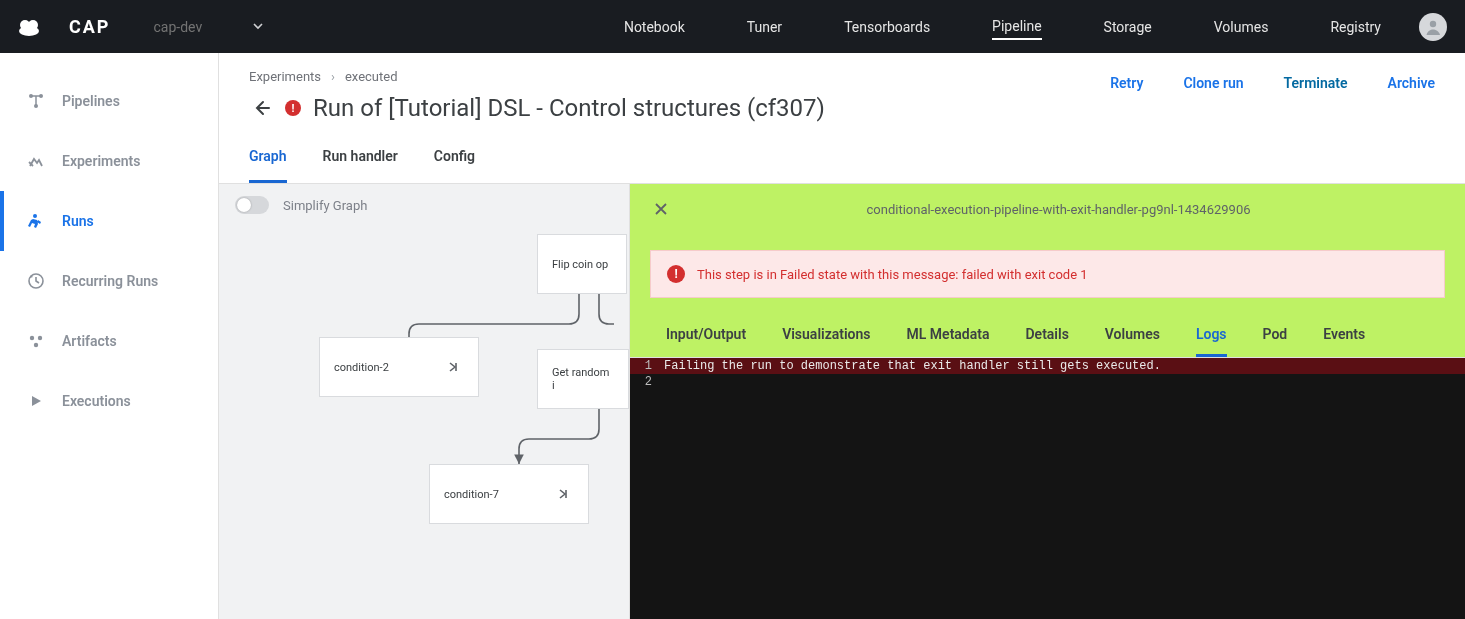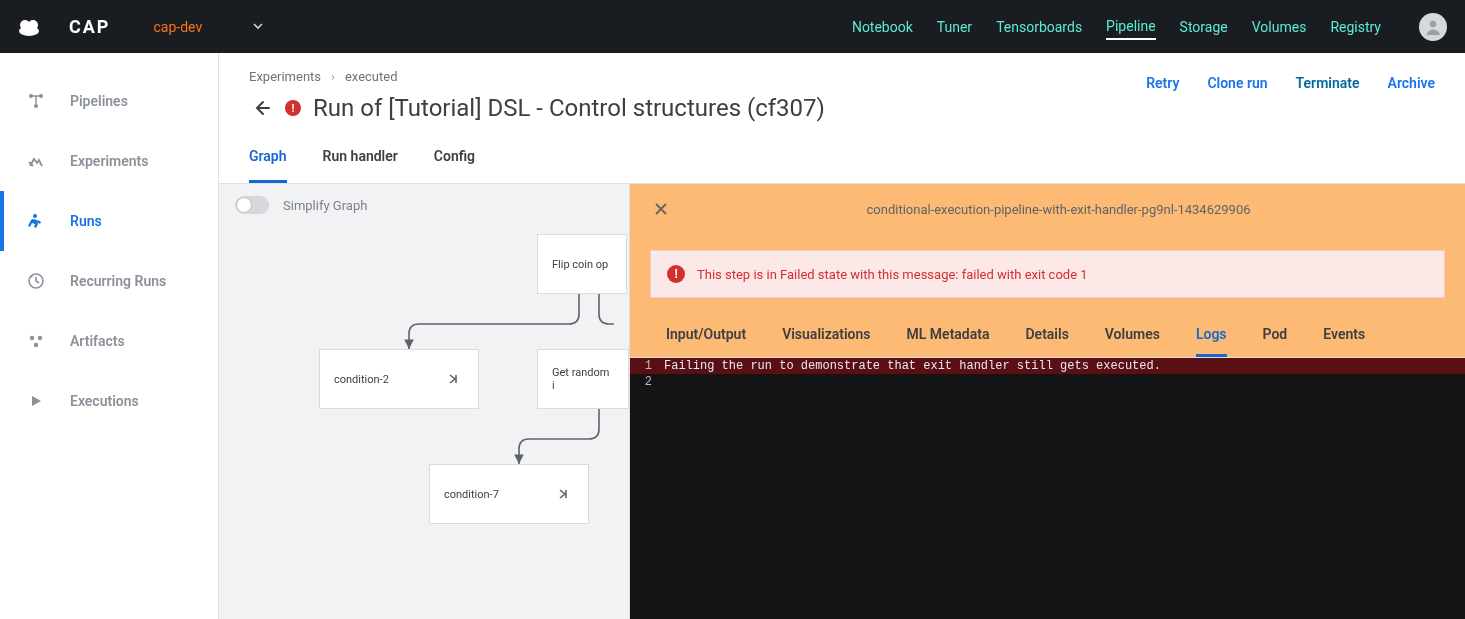--- a/index.html
+++ b/index.html
@@ -3,65 +3,65 @@
 <meta charset="utf-8">
 <style>
   * { box-sizing: border-box; margin: 0; padding: 0; }
   body { font-family: -apple-system, BlinkMacSystemFont, "Segoe UI", Roboto, Helvetica, Arial, sans-serif; font-size: 14px; color: #333; background: #fff; width: 1465px; height: 619px; overflow: hidden; }
 
   
   .topnav { height: 53px; background: #191c21; display: flex; align-items: center; color: #fff; padding: 0 18px; }
   .logo-wrap { display: flex; align-items: center; gap: 23px; }
   .logo-icon svg { display: block; }
   .logo-text { font-weight: 700; letter-spacing: 2px; font-size: 18px; }
-  .project-select { margin-left: 40px; display: flex; align-items: flex-end; gap: 50px; color: #f97316; font-size: 14px; cursor: pointer; padding: 6px 3px;}
+  .project-select { margin-left: 40px; display: flex; align-items: flex-end; gap: 50px; color: #737373; font-size: 14px; cursor: pointer; padding: 6px 3px;}
   .spacer { flex: 1; }
   .topnav-items { display: flex; align-items: center; gap: 24px; }
-  .topnav-item { color: #5eead4; font-size: 14px; cursor: pointer; padding: 4px 0; }
+  .topnav-item { color: #e5e5e5; font-size: 14px; cursor: pointer; padding: 4px 0; margin-left: 38px; }
   .topnav-item.active { border-bottom: 2px solid #fff; }
   .avatar { width: 28px; height: 28px; border-radius: 50%; background: #d6d8db; margin-left: 14px; display: flex; align-items: center; justify-content: center; }
 
   
   .content { display: flex; height: 566px; }
   .sidebar { width: 219px; border-right: 1px solid #e0e0e0; padding-top: 18px; }
-  .side-item { display: flex; align-items: center; gap: 24px; padding: 0 26px; height: 60px; color: #8b919a; font-weight: 600; cursor: pointer; }
+  .side-item { display: flex; align-items: center; gap: 16px; padding: 0 26px; height: 60px; color: #8b919a; font-weight: 600; cursor: pointer; }
   .side-item.active { color: #1a73e8; border-left: 4px solid #1a73e8; padding-left: 22px; }
   .side-icon { width: 20px; height: 20px; display: inline-flex; align-items: center; justify-content: center; }
 
   .main { flex: 1; display: flex; flex-direction: column; position: relative; }
 
   .header-area { padding: 16px 30px 0 30px; }
   .breadcrumbs { display: flex; align-items: center; gap: 10px; color: #6f7278; font-size: 13px; }
   .breadcrumbs a { color: #6f7278; text-decoration: none; cursor: pointer; }
   .breadcrumb-sep { color: #9aa0a6; }
   .title-row { display: flex; align-items: center; gap: 12px; margin-top: 10px; }
   .back-btn { cursor: pointer; width: 24px; height: 24px; display: inline-flex; align-items: center; justify-content: center; }
   .status-dot-err { width: 16px; height: 16px; border-radius: 50%; background: #d32f2f; color: #fff; display: inline-flex; align-items: center; justify-content: center; font-size: 11px; font-weight: 700; }
   .page-title { font-size: 24px; font-weight: 400; color: #3c4043; }
-  .header-actions { display: flex; gap: 28px; position: absolute; right: 30px; top: 22px; font-weight: 600; }
+  .header-actions { display: flex; gap: 40px; position: absolute; right: 30px; top: 22px; font-weight: 600; }
   .header-action { color: #1a73e8; cursor: pointer; font-size: 14px; }
   .header-action.disabled { color: #0369a1; cursor: default; }
 
   .tabs { display: flex; gap: 36px; padding: 26px 30px 0 30px; border-bottom: 1px solid #e0e0e0; font-weight: 600; color: #3c4043; }
   .tab { padding-bottom: 16px; cursor: pointer; }
   .tab.active { color: #1967d2; border-bottom: 3px solid #1967d2; }
 
   .graph-area { flex: 1; display: flex; position: relative; }
   .graph-canvas { flex: 1; background: #f1f2f3; position: relative; overflow: hidden; }
   .simplify-row { position: absolute; top: 12px; left: 16px; display: flex; align-items: center; gap: 14px; color: #7d8189; font-size: 13px; }
   .toggle { width: 34px; height: 18px; background: #d6d8db; border-radius: 9px; position: relative; cursor: pointer; }
   .toggle-knob { width: 14px; height: 14px; border-radius: 50%; background: #fff; position: absolute; top: 2px; left: 2px; box-shadow: 0 0 2px rgba(0,0,0,.3); }
 
   .node { position: absolute; background: #fff; border: 1px solid #d9dbde; min-width: 160px; height: 60px; display: flex; align-items: center; padding: 0 14px; font-size: 11px; color: #3c4043; }
   .node .expand { margin-left: auto; width: 22px; height: 22px; display: flex; align-items: center; justify-content: center; color: #5f6368; }
   .node.top { min-width: 90px; }
   svg.edge { position: absolute; pointer-events: none; }
 
   
-  .details-panel { width: 836px; background: #fdba74; border-left: 1px solid #e0e0e0; display: flex; flex-direction: column; }
+  .details-panel { width: 836px; background: #bef264; border-left: 1px solid #e0e0e0; display: flex; flex-direction: column; }
   .details-head { display: flex; align-items: center; padding: 14px 20px; color: #5f6368; }
   .close-btn { width: 22px; height: 22px; cursor: pointer; display: inline-flex; align-items: center; justify-content: center; }
   .details-title { flex: 1; text-align: center; font-size: 13px; color: #5f6368; }
   .alert-err { margin: 16px 20px; background: #fde8e8; border: 1px solid #f6cbcb; color: #d32f2f; padding: 14px 16px; display: flex; align-items: center; gap: 12px; font-size: 13px; }
   .alert-err .icon { width: 18px; height: 18px; border-radius: 50%; background: #d32f2f; color: #fff; display: inline-flex; align-items: center; justify-content: center; font-size: 12px; font-weight: 700; }
 
   .detail-tabs { display: flex; gap: 36px; padding: 0 36px; color: #3c4043; font-weight: 600; border-bottom: 1px solid #e0e0e0; flex-wrap: nowrap; }
   .detail-tab { padding: 12px 0; cursor: pointer; white-space: nowrap; }
   .detail-tab.active { color: #1967d2; border-bottom: 3px solid #1967d2; }
 
@@ -229,21 +229,21 @@
               </marker>
             </defs>
           <path d="M360 110 L360 130 Q360 140 350 140 L200 140 Q190 140 190 150 L190 165" stroke="#5f6368" stroke-width="1.6" fill="none" marker-end="url(#arrow)"></path>
           <path d="M380 110 L380 130 Q380 140 390 140 L395 140" stroke="#5f6368" stroke-width="1.6" fill="none"></path>
           <path d="M380 225 L380 245 Q380 255 370 255 L310 255 Q300 255 300 265 L300 280" stroke="#5f6368" stroke-width="1.6" fill="none" marker-end="url(#arrow)"></path>
         </svg>
 
         <div class="node top" style="left:318px; top:50px;">
           <span>Flip coin op</span>
         </div>
-        <div class="node" style="left:100px; top:165px;">
+        <div class="node" style="left:100px; top:153px;">
           <span>condition-2</span>
           <span class="expand">
               <svg width="12" height="12" viewBox="0 0 12 12">
                 <path d="M3 2l5 4-5 4" stroke="#5f6368" stroke-width="1.6" fill="none"></path>
                 <path d="M9 2v8" stroke="#5f6368" stroke-width="1.6"></path>
               </svg>
             </span>
         </div>
         <div class="node top" style="left:318px; top:165px;">
           <span>Get random i</span>

